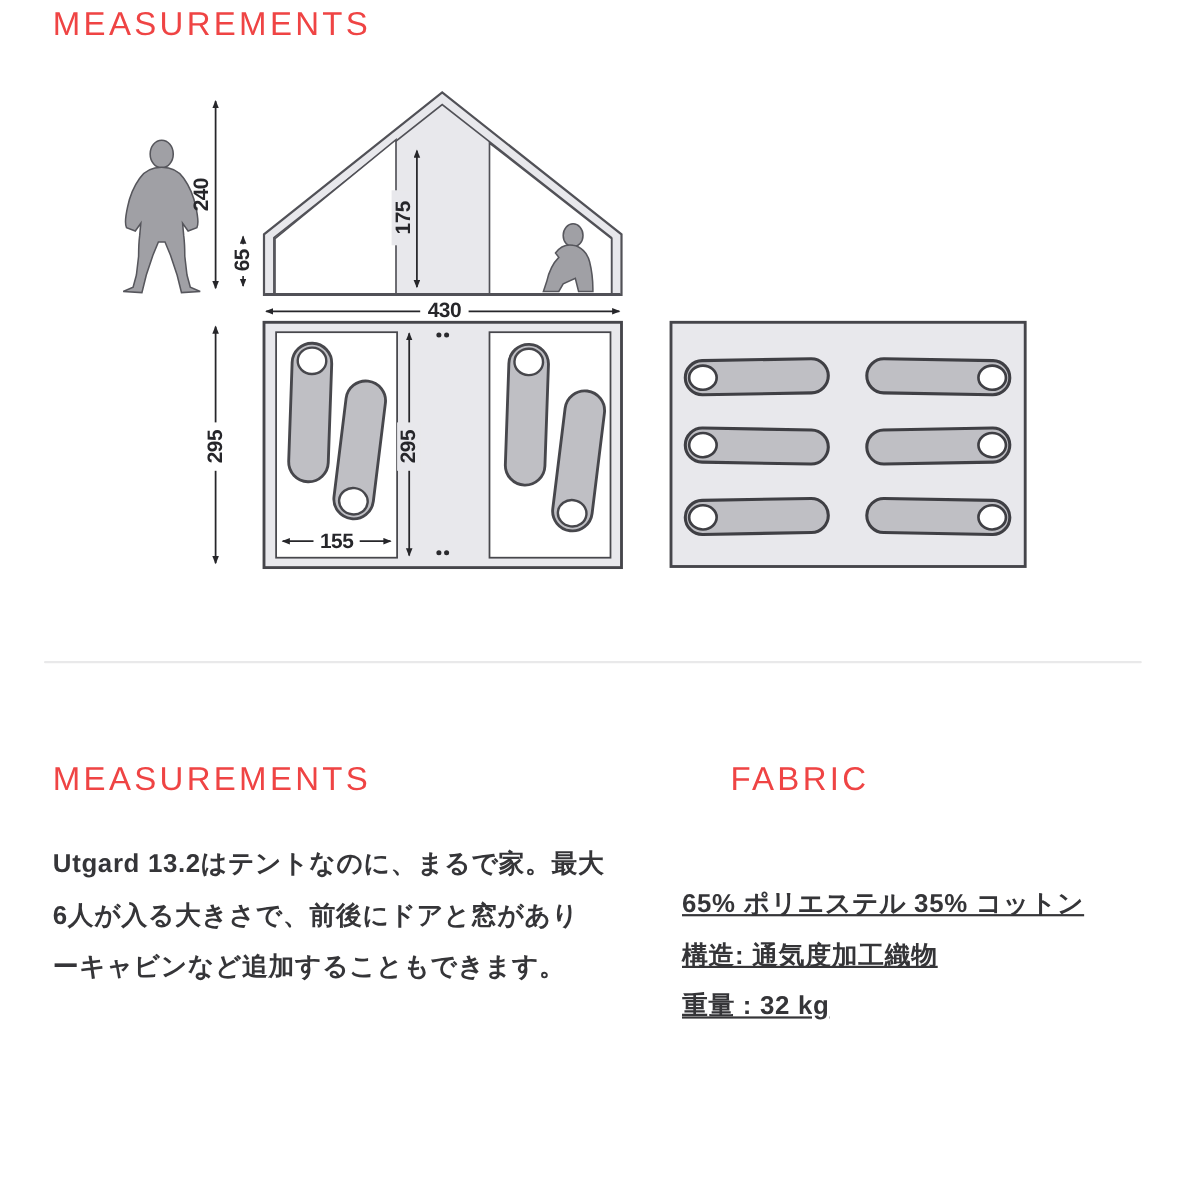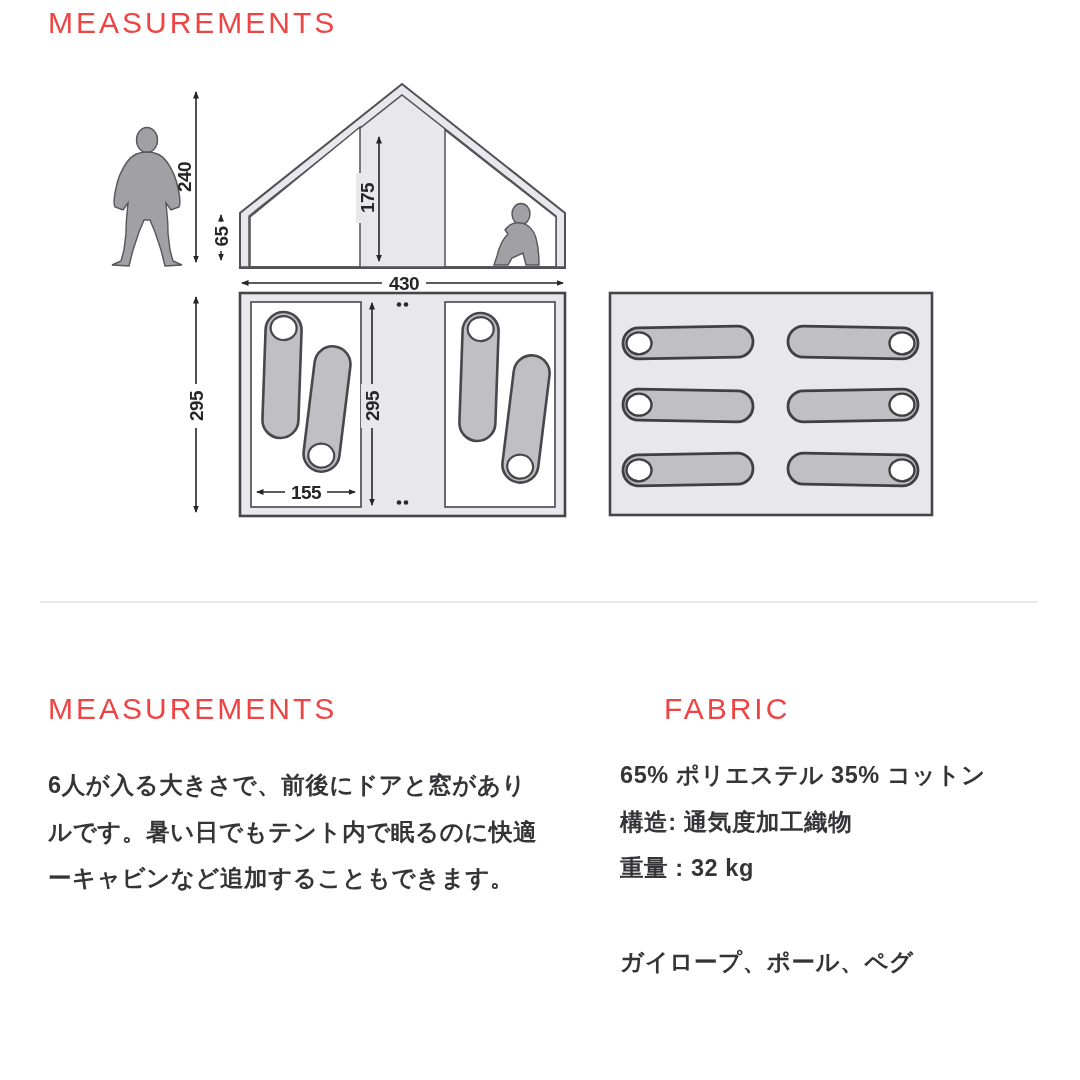--- a/index.html
+++ b/index.html
@@ -6,21 +6,21 @@
   .page{position:relative;width:1080px;height:1080px;background:#ffffff;overflow:hidden;
         font-family:"Liberation Sans","DejaVu Sans",sans-serif;color:#2b2b2e;}
   .sec-title{position:absolute;font-size:30px;font-weight:500;letter-spacing:3px;color:#ef4444;}
   #title-measurements{left:48px;top:6px;}
   #title-description{left:48px;top:692px;}
   #title-fabric{left:620px;top:692px;margin-left:44px;}
   .divider{position:absolute;left:40px;top:601px;width:998px;height:2px;background:#e9e9ea;border-radius:1px;}
   .textcol{position:absolute;font-size:23.5px;line-height:46.6px;letter-spacing:0.6px;
            font-weight:600;color:#353538;white-space:nowrap;}
   #desc-block{left:48px;top:762px;width:545px;}
-  #fabric-block{left:620px;top:752px;width:430px;}
+  #fabric-block{left:620px;top:798px;width:430px;text-decoration:underline;}
   .line-spacer{height:47px;}
   svg text{font-family:"Liberation Sans","DejaVu Sans",sans-serif;font-size:19px;font-weight:600;
            fill:#26262a;letter-spacing:-0.5px;}
   .diagram-svg{position:absolute;left:0;top:0;}
 </style>
 </head>
 <body>
 
 <div class="page">
 
@@ -159,28 +159,27 @@
         <ellipse cx="49" cy="0" rx="12.5" ry="11" fill="#ffffff" stroke="#3f3f44" stroke-width="2.4"></ellipse>
       </g>
     </g>
   </svg>
 
   <div class="divider"></div>
 
   <div class="sec-title" id="title-description">MEASUREMENTS</div>
 
   <div class="textcol" id="desc-block">
+    <div>Utgard 13.2はテントなのに、まるで家。最大</div>
     <div>6人が入る大きさで、前後にドアと窓があり</div>
-    <div>ルです。暑い日でもテント内で眠るのに快適</div>
     <div>ーキャビンなど追加することもできます。</div>
   </div>
 
   <div class="sec-title" id="title-fabric">FABRIC</div>
 
   <div class="textcol" id="fabric-block">
     <div>65% ポリエステル 35% コットン</div>
     <div>構造: 通気度加工織物</div>
     <div>重量 : 32 kg</div>
     <div class="line-spacer"></div>
-    <div>ガイロープ、ポール、ペグ</div>
   </div>
 
 </div>
 
 </body></html>

